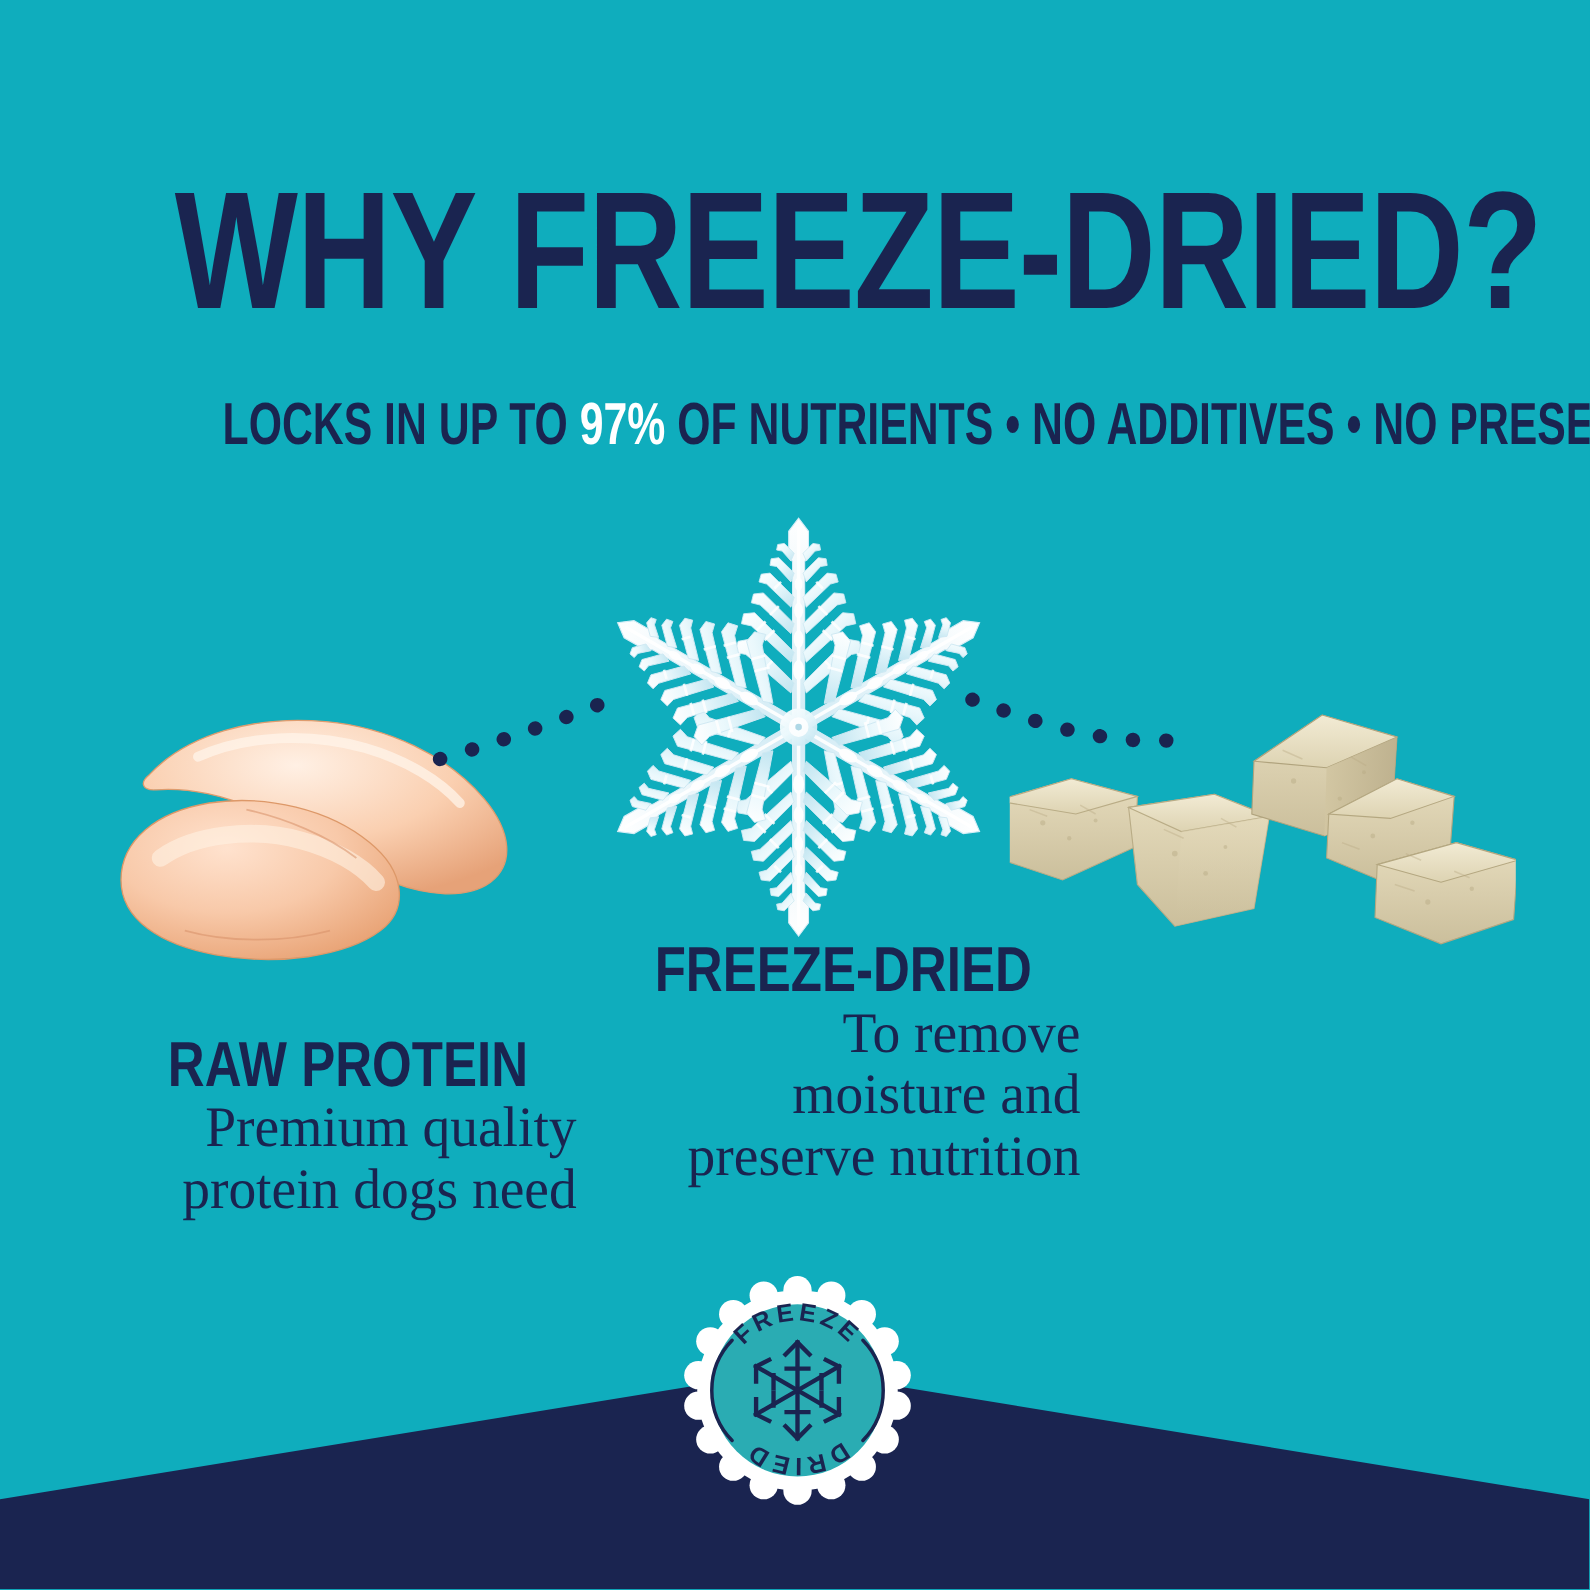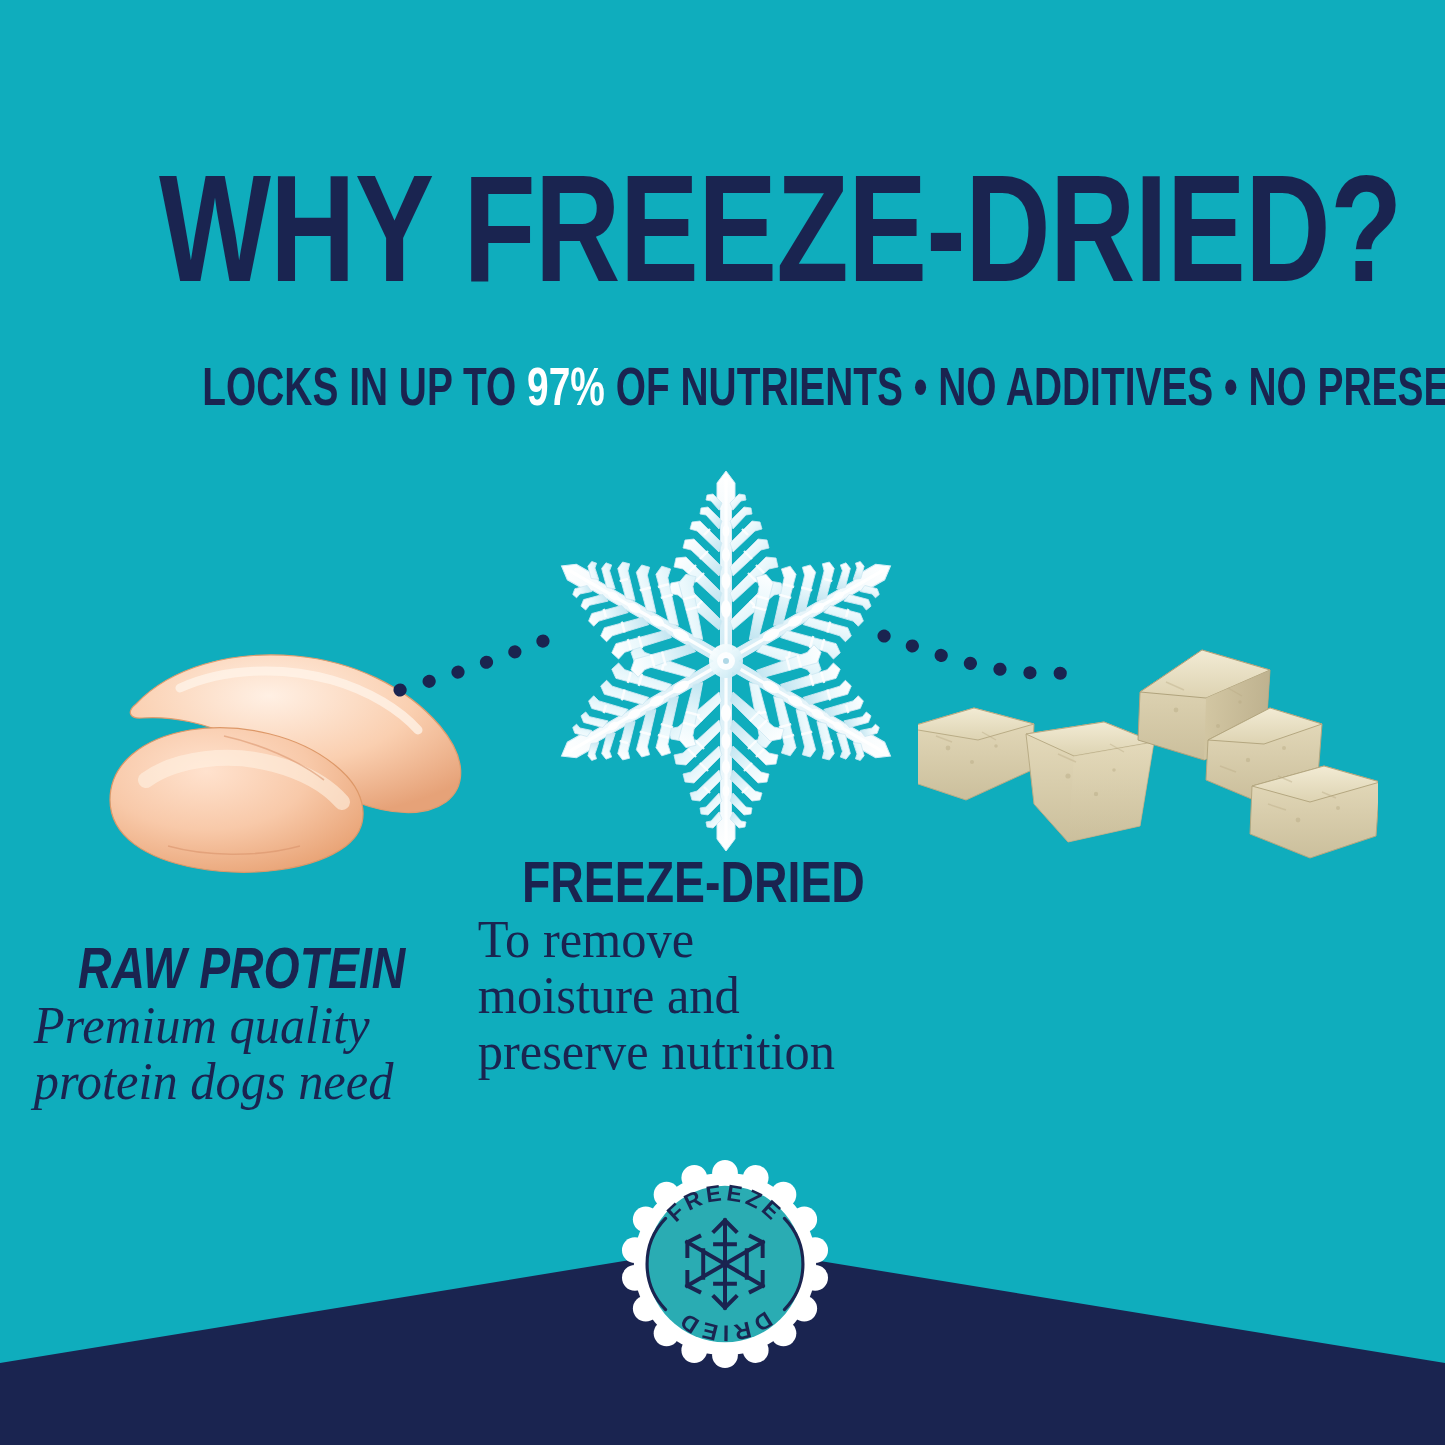--- a/index.html
+++ b/index.html
@@ -52,42 +52,42 @@
   }
   .chicken-wrap{
     position:absolute;left:84px;top:640px;width:420px;height:260px;z-index:4;
   }
   .cubes-wrap{
     position:absolute;left:918px;top:636px;width:460px;height:250px;z-index:4;
   }
   .dots-wrap{position:absolute;left:0;top:440px;width:1445px;height:320px;z-index:5;}
 
   
-  .col{position:absolute;z-index:6;text-align:left;color:#1A2450;}
+  .col{position:absolute;z-index:6;text-align:right;color:#1A2450;}
   .col-title{
     font-weight:700;
     font-size:58px;
     line-height:60px;
     letter-spacing:0px;
     transform:scaleX(.80);
     transform-origin:50% 50%;
     white-space:nowrap;
     color:#1A2450;
   }
   .col-body{
     font-family:"Liberation Serif",serif;
     font-weight:400;
     font-size:52px;
     line-height:56px;
     color:#1A2450;
     transform:scaleX(.97);
     transform-origin:50% 0%;
   }
 
-  #col-left{left:26px;top:938px;width:520px;font-style:italic;}
+  #col-left{left:12px;top:938px;width:520px;}
   #col-mid{left:470px;top:852px;width:520px;}
   #col-right{left:915px;top:938px;width:520px;}
 
   
   .badge{
     position:absolute;left:620px;top:1158px;width:210px;height:212px;z-index:7;
   }
 </style>
 </head>
 <body>

